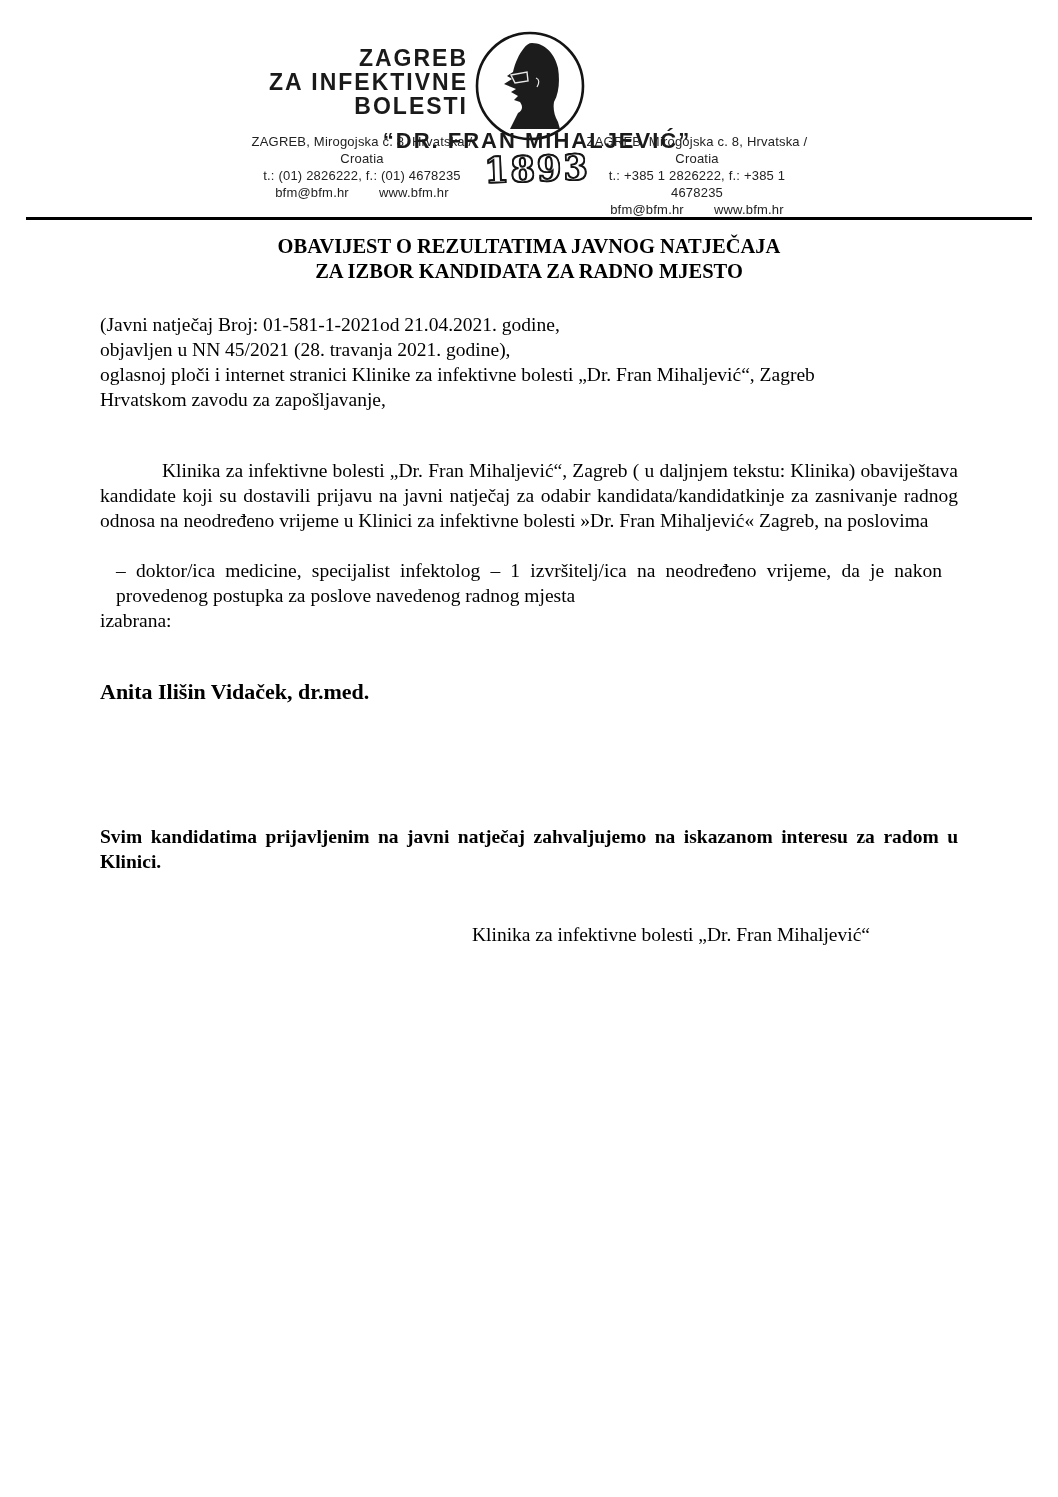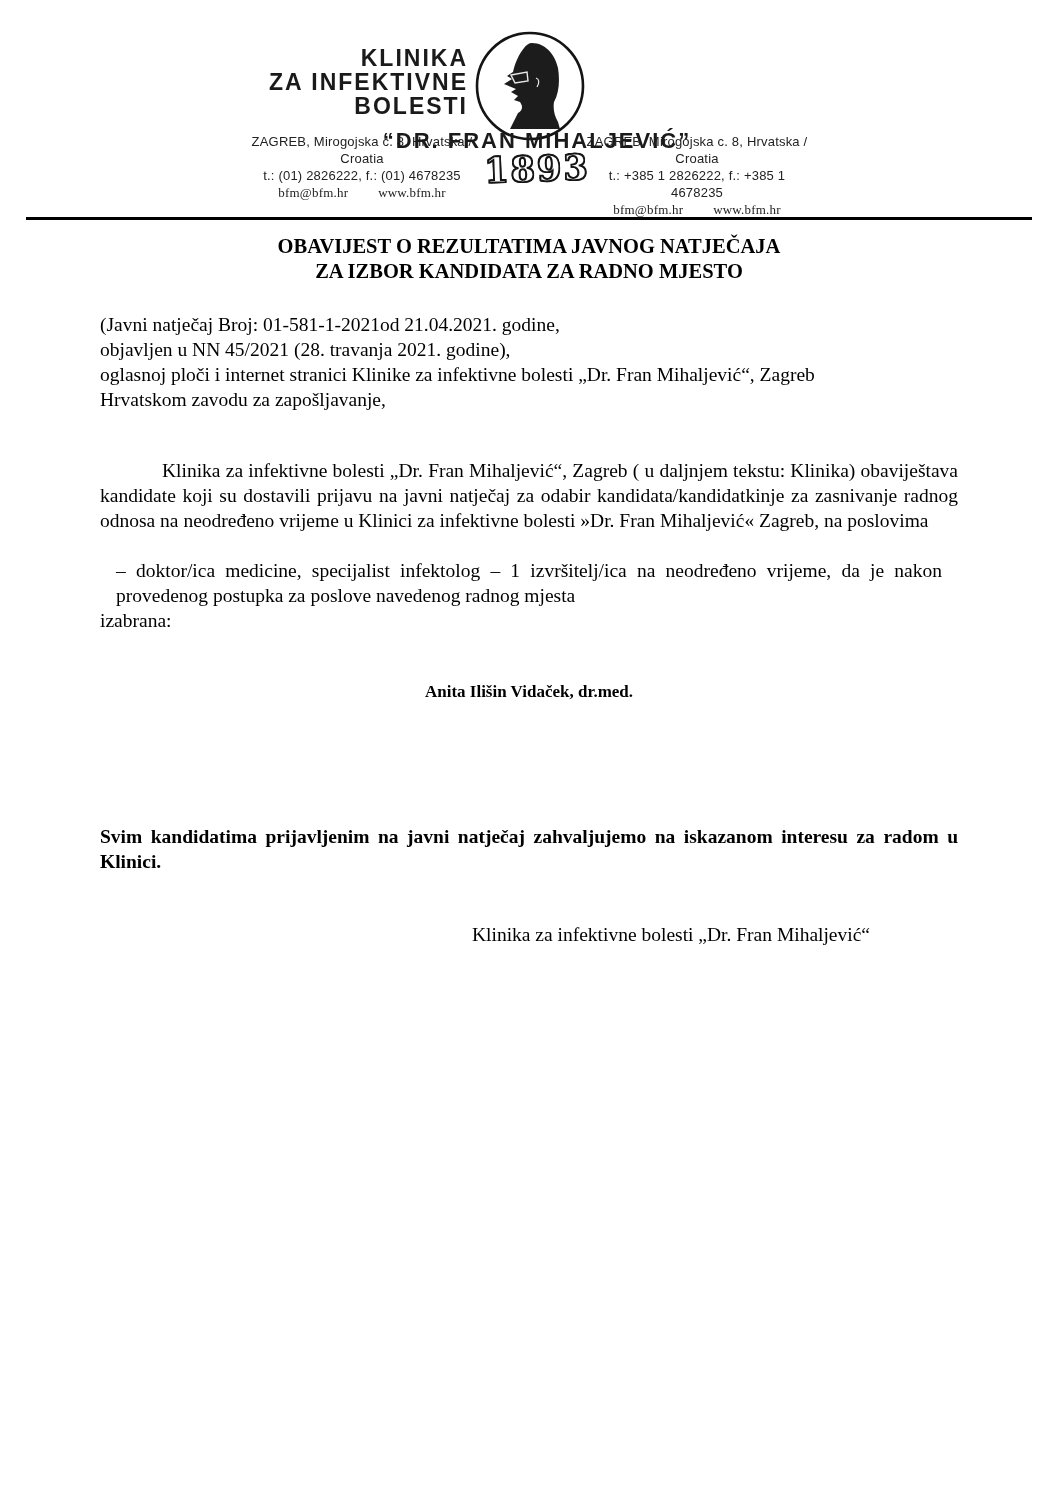--- a/index.html
+++ b/index.html
@@ -44,45 +44,45 @@
     text-shadow:-1px -1px 0 #151515, 1px -1px 0 #151515, -1px 1px 0 #151515, 1px 1px 0 #151515;
     transform:rotate(-2deg);
   }
   .lh-contact {
     position:absolute; top:133px;
     font-size:13px; line-height:17px; letter-spacing:0.2px;
     color:#222; text-align:center;
   }
   .lh-contact-left  { right:585px; width:222px; }
   .lh-contact-right { left:582px;  width:230px; }
-  .lh-web { display:flex; justify-content:center; gap:30px;font-family:Liberation Serif, serif; }
+  .lh-web { display:flex; justify-content:center; gap:30px; }
 
   
   .rule { border:none; border-top:3px solid #000; margin:17px 26px 0 26px; }
 
   
   main { padding:0 100px; font-size:19.5px; line-height:25px; }
   .title { margin-top:14px; text-align:center; font-weight:bold; font-size:20.5px; line-height:25px; }
   .meta  { margin-top:28px; text-align:left; }
   .p-intro    { margin:46px 0 0; text-align:justify; text-indent:62px; }
   .p-position { margin:25px 16px 0; text-align:justify; }
   .p-chosen   { margin:0; }
-  .p-name     { margin:46px 0 0; text-align:center; font-weight:bold; font-size:17px; }
+  .p-name     { margin:46px 0 0; font-weight:bold; font-size:22px; }
   .p-thanks   { margin:120px 0 0; text-align:justify;font-weight:bold; }
   .p-signature{ margin:48px 0 0 372px; white-space:nowrap; }
 </style>
 </head>
 <body>
 
 <div class="page">
 
   <header class="letterhead">
 
     <div class="lh-names lh-names-left">
-      <div>KLINIKA</div>
+      <div>ZAGREB</div>
       <div>ZA INFEKTIVNE</div>
       <div>BOLESTI</div>
     </div>
 
     <div class="lh-logo">
       <svg viewBox="0 0 112 112" width="112" height="112" aria-hidden="true">
         <circle cx="56" cy="56" r="53" fill="#ffffff" stroke="#141414" stroke-width="2.6"></circle>
         <path d="M58,13
                  C71,13 81,24 84,38
                  C86,51 85,63 80,72

